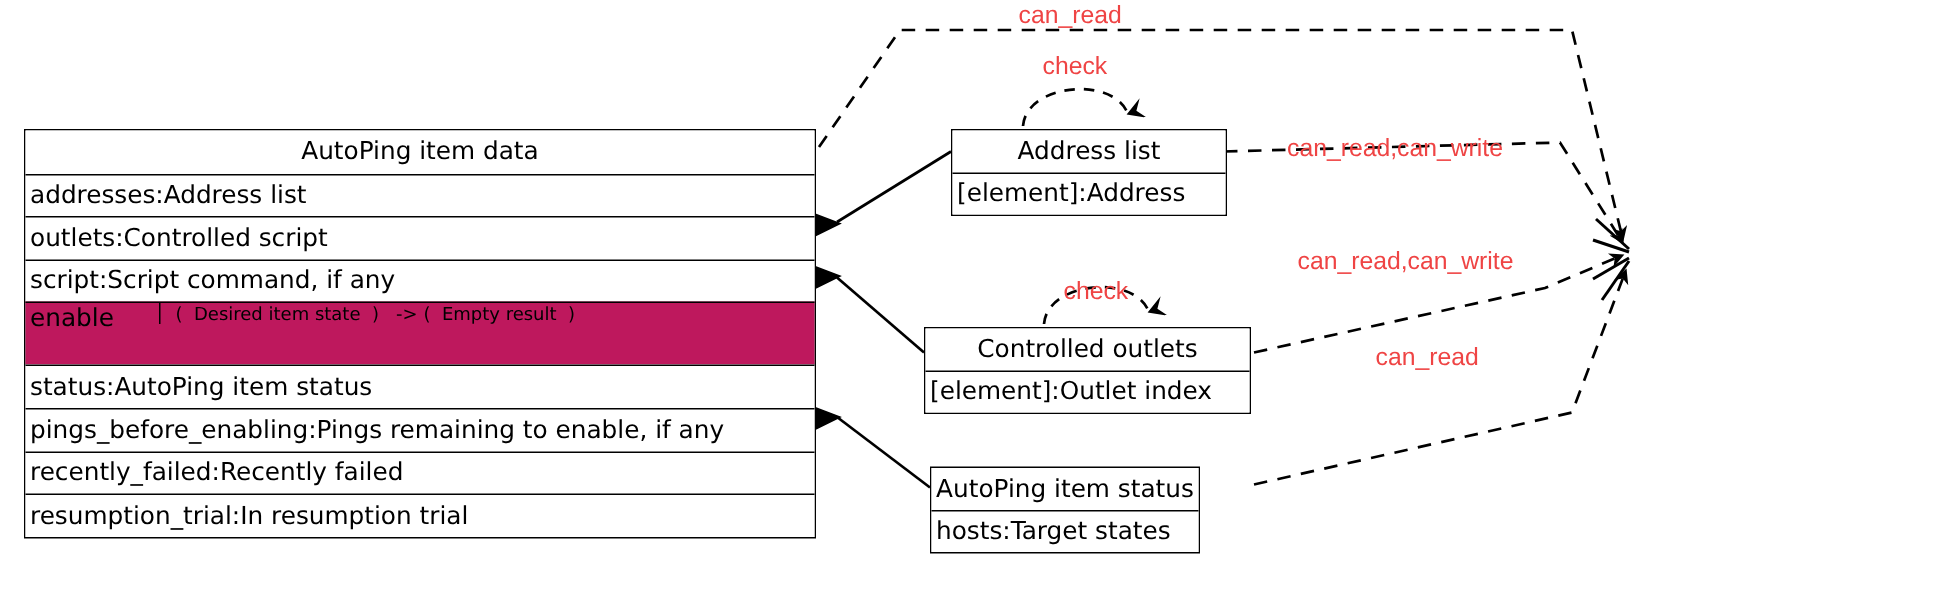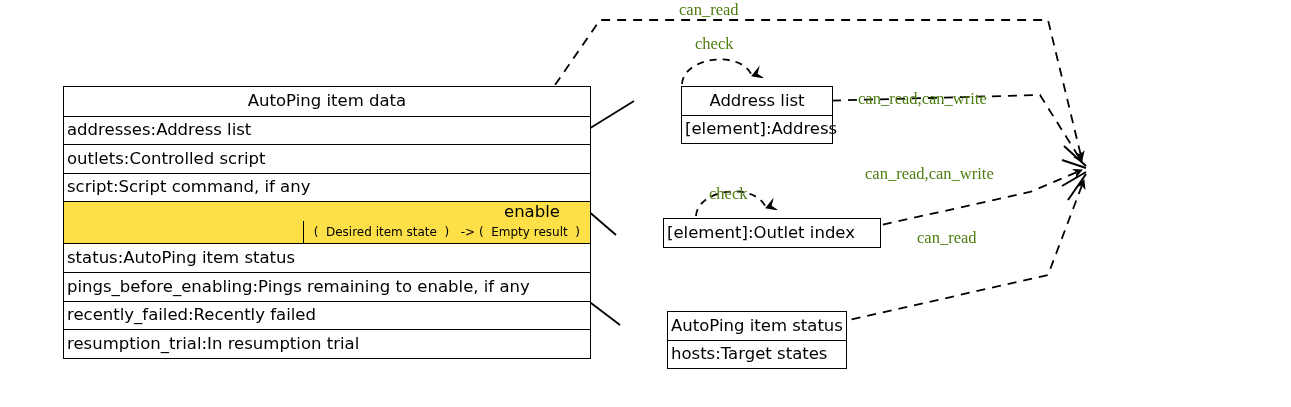--- a/index.html
+++ b/index.html
@@ -19,21 +19,20 @@
     background: #ffffff;
     overflow: hidden;
   }
   
   .uml-box {
     position: absolute;
     box-sizing: border-box;
     background: #ffffff;
     border: 1.6px solid #000000;
     z-index: 5;
-    margin-left: 47px;
   }
   .uml-row {
     box-sizing: border-box;
     border-top: 1.6px solid #000000;
     font-size: 16.5px;
     line-height: 1;
     white-space: nowrap;
     display: flex;
     align-items: center;
     padding: 0 3px;
@@ -52,24 +51,23 @@
     left: 16px;
     top: 86px;
     width: 528px;
   }
   #main-class .uml-row { height: 28.6px; }
 
   .split-row {
     box-sizing: border-box;
     border-top: 1.6px solid #000000;
     display: flex;
-    align-items: flex-end;
+    align-items: flex-start;
     height: 42px;
-    background: #fde047;
-    flex-direction: column;
+    background: #be185d;
   }
   .split-cell-name {
     box-sizing: border-box;
     width: 89px;
     display: flex;
     align-items: center;
     padding: 0 3px;
     font-size: 16.5px;
     white-space: nowrap;
   }
@@ -78,21 +76,21 @@
     flex: 1;
     border-left: 1.6px solid #000000;
     display: flex;
     align-items: center;
     padding: 0 10px;
     font-size: 12px;
     white-space: pre;
   }
 
   
-  #address-list-class { left: 634px; top: 86px; width: 152px; }
+  #address-list-class { left: 634px; top: 86px; width: 184px; }
   #controlled-outlets-class { left: 616px; top: 218px; width: 218px; }
   #autoping-status-class { left: 620px; top: 311px; width: 180px; }
 
   
   #admin-user-class {
     left: 1085px;
     top: 154px;
     width: 193px;
     border: none;
     background: transparent;
@@ -110,25 +108,25 @@
     border-top: 1.6px solid #000000;
     border-bottom: none;
   }
   #admin-user-class .uml-row.body.last {
     border-bottom: 1.6px solid #000000;
   }
 
   
   .edge-label {
     position: absolute;
-    font-family: Liberation Serif, serif;
+    font-family: Liberation Sans, sans-serif;
     font-size: 16.5px;
     line-height: 1;
     white-space: nowrap;
-    color: #4d7c0f;
+    color: #ef4444;
     background: transparent;
     z-index: 8;
   }
 
   svg#wires {
     position: absolute;
     left: 0; top: 0;
     width: 1291px;
     height: 407px;
     z-index: 2;
@@ -197,20 +195,21 @@
     <div class="uml-row uml-left">recently_failed:Recently failed</div>
     <div class="uml-row uml-left">resumption_trial:In resumption trial</div>
   </div>
 
   <div class="uml-box" id="address-list-class">
     <div class="uml-row uml-title">Address list</div>
     <div class="uml-row uml-left">[element]:Address</div>
   </div>
 
   <div class="uml-box" id="controlled-outlets-class">
+    <div class="uml-row uml-title">Controlled outlets</div>
     <div class="uml-row uml-left">[element]:Outlet index</div>
   </div>
 
   <div class="uml-box" id="autoping-status-class">
     <div class="uml-row uml-title">AutoPing item status</div>
     <div class="uml-row uml-left">hosts:Target states</div>
   </div>
 
 
   <div class="edge-label" style="left:679px; top:2px;">can_read</div>

